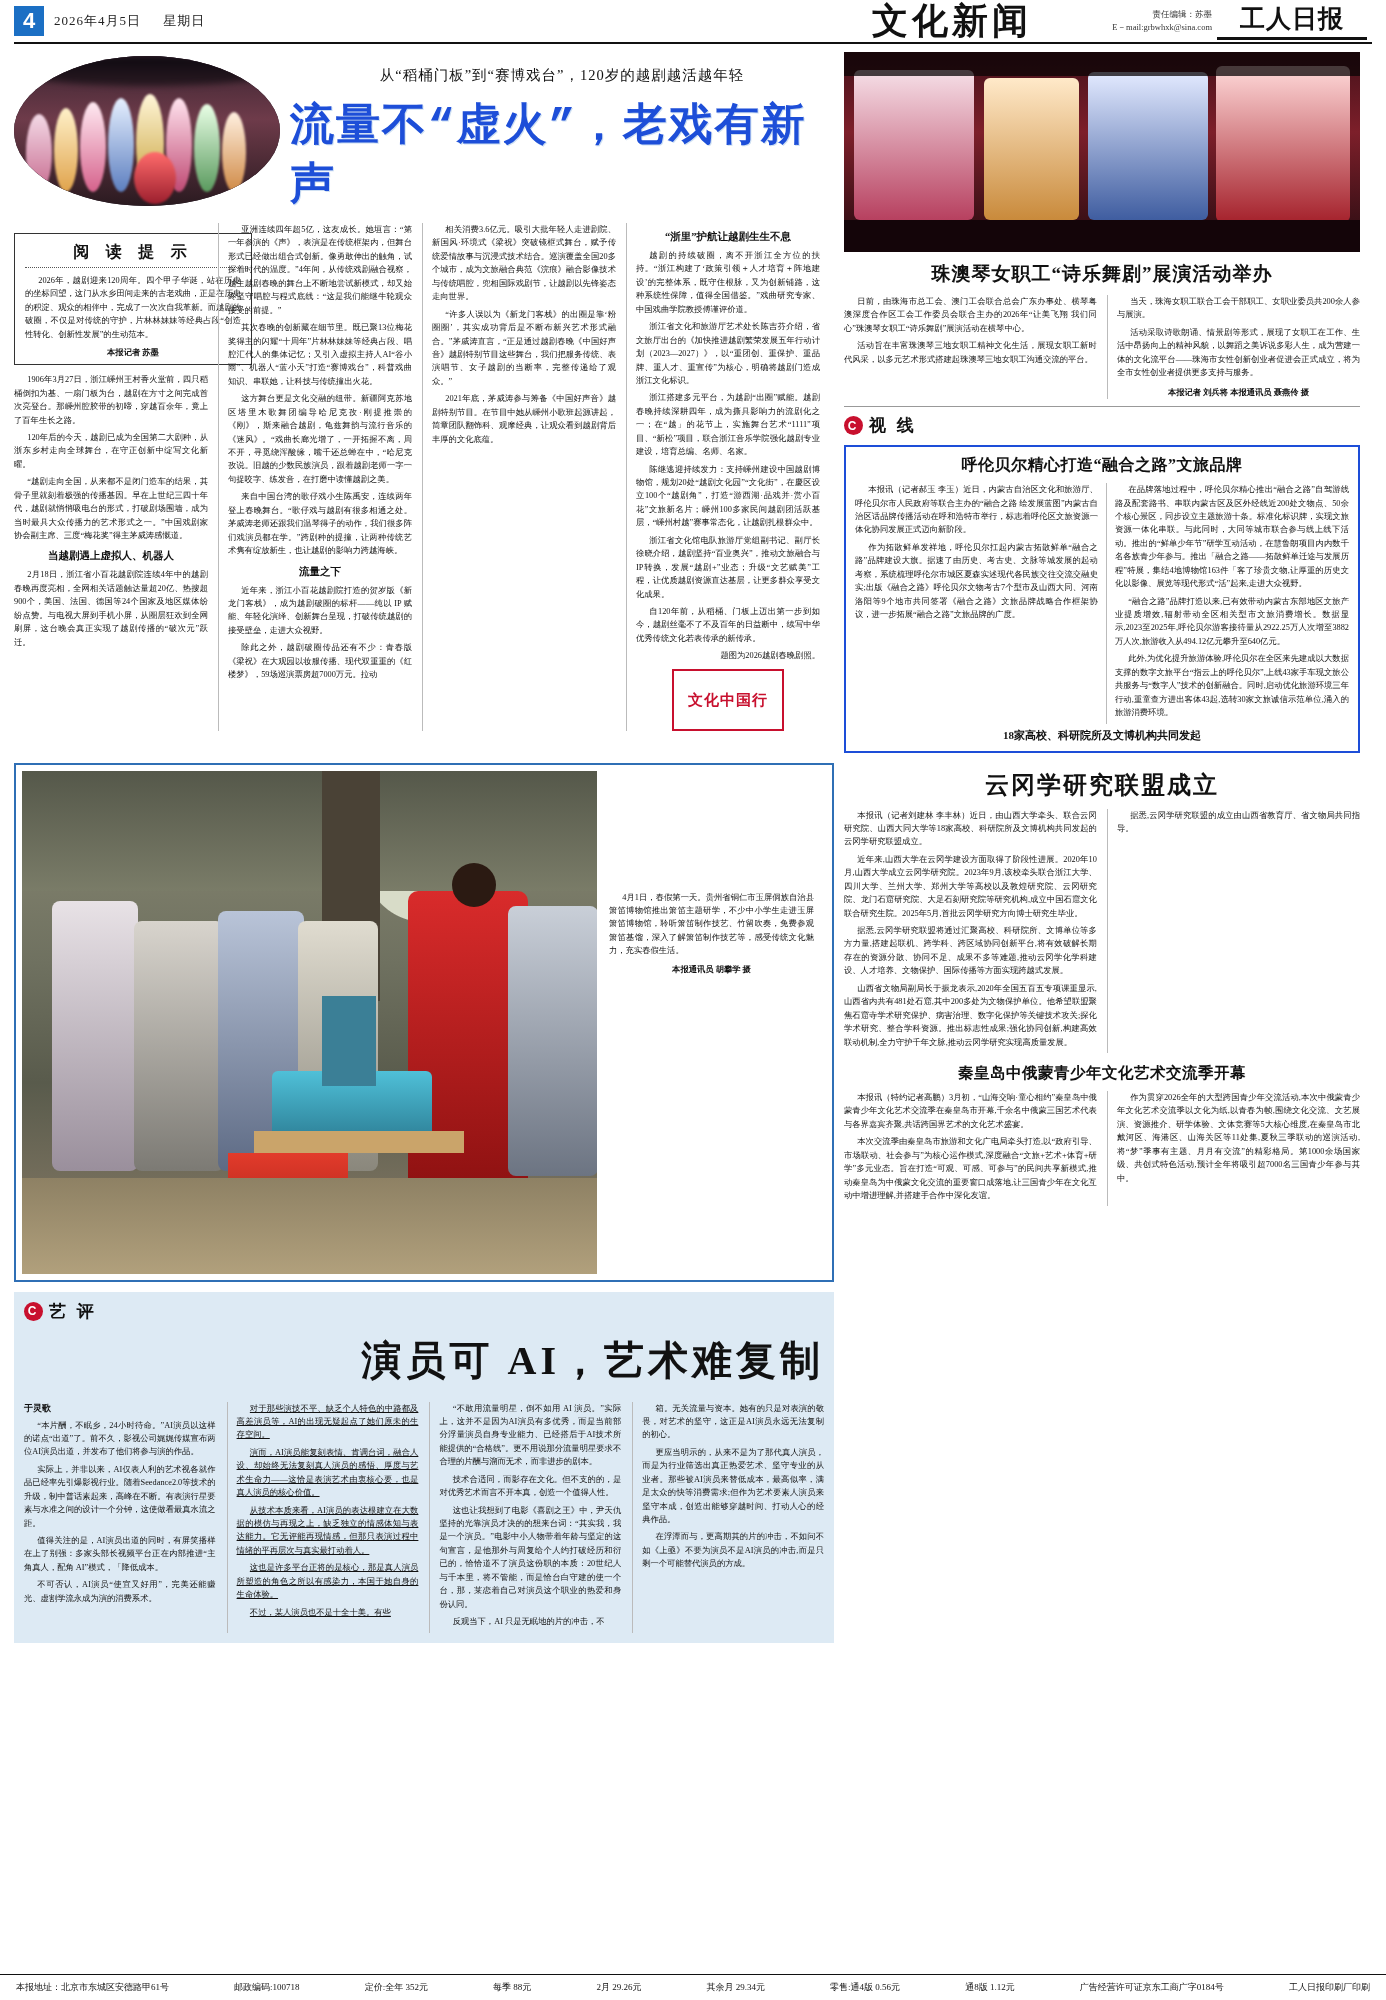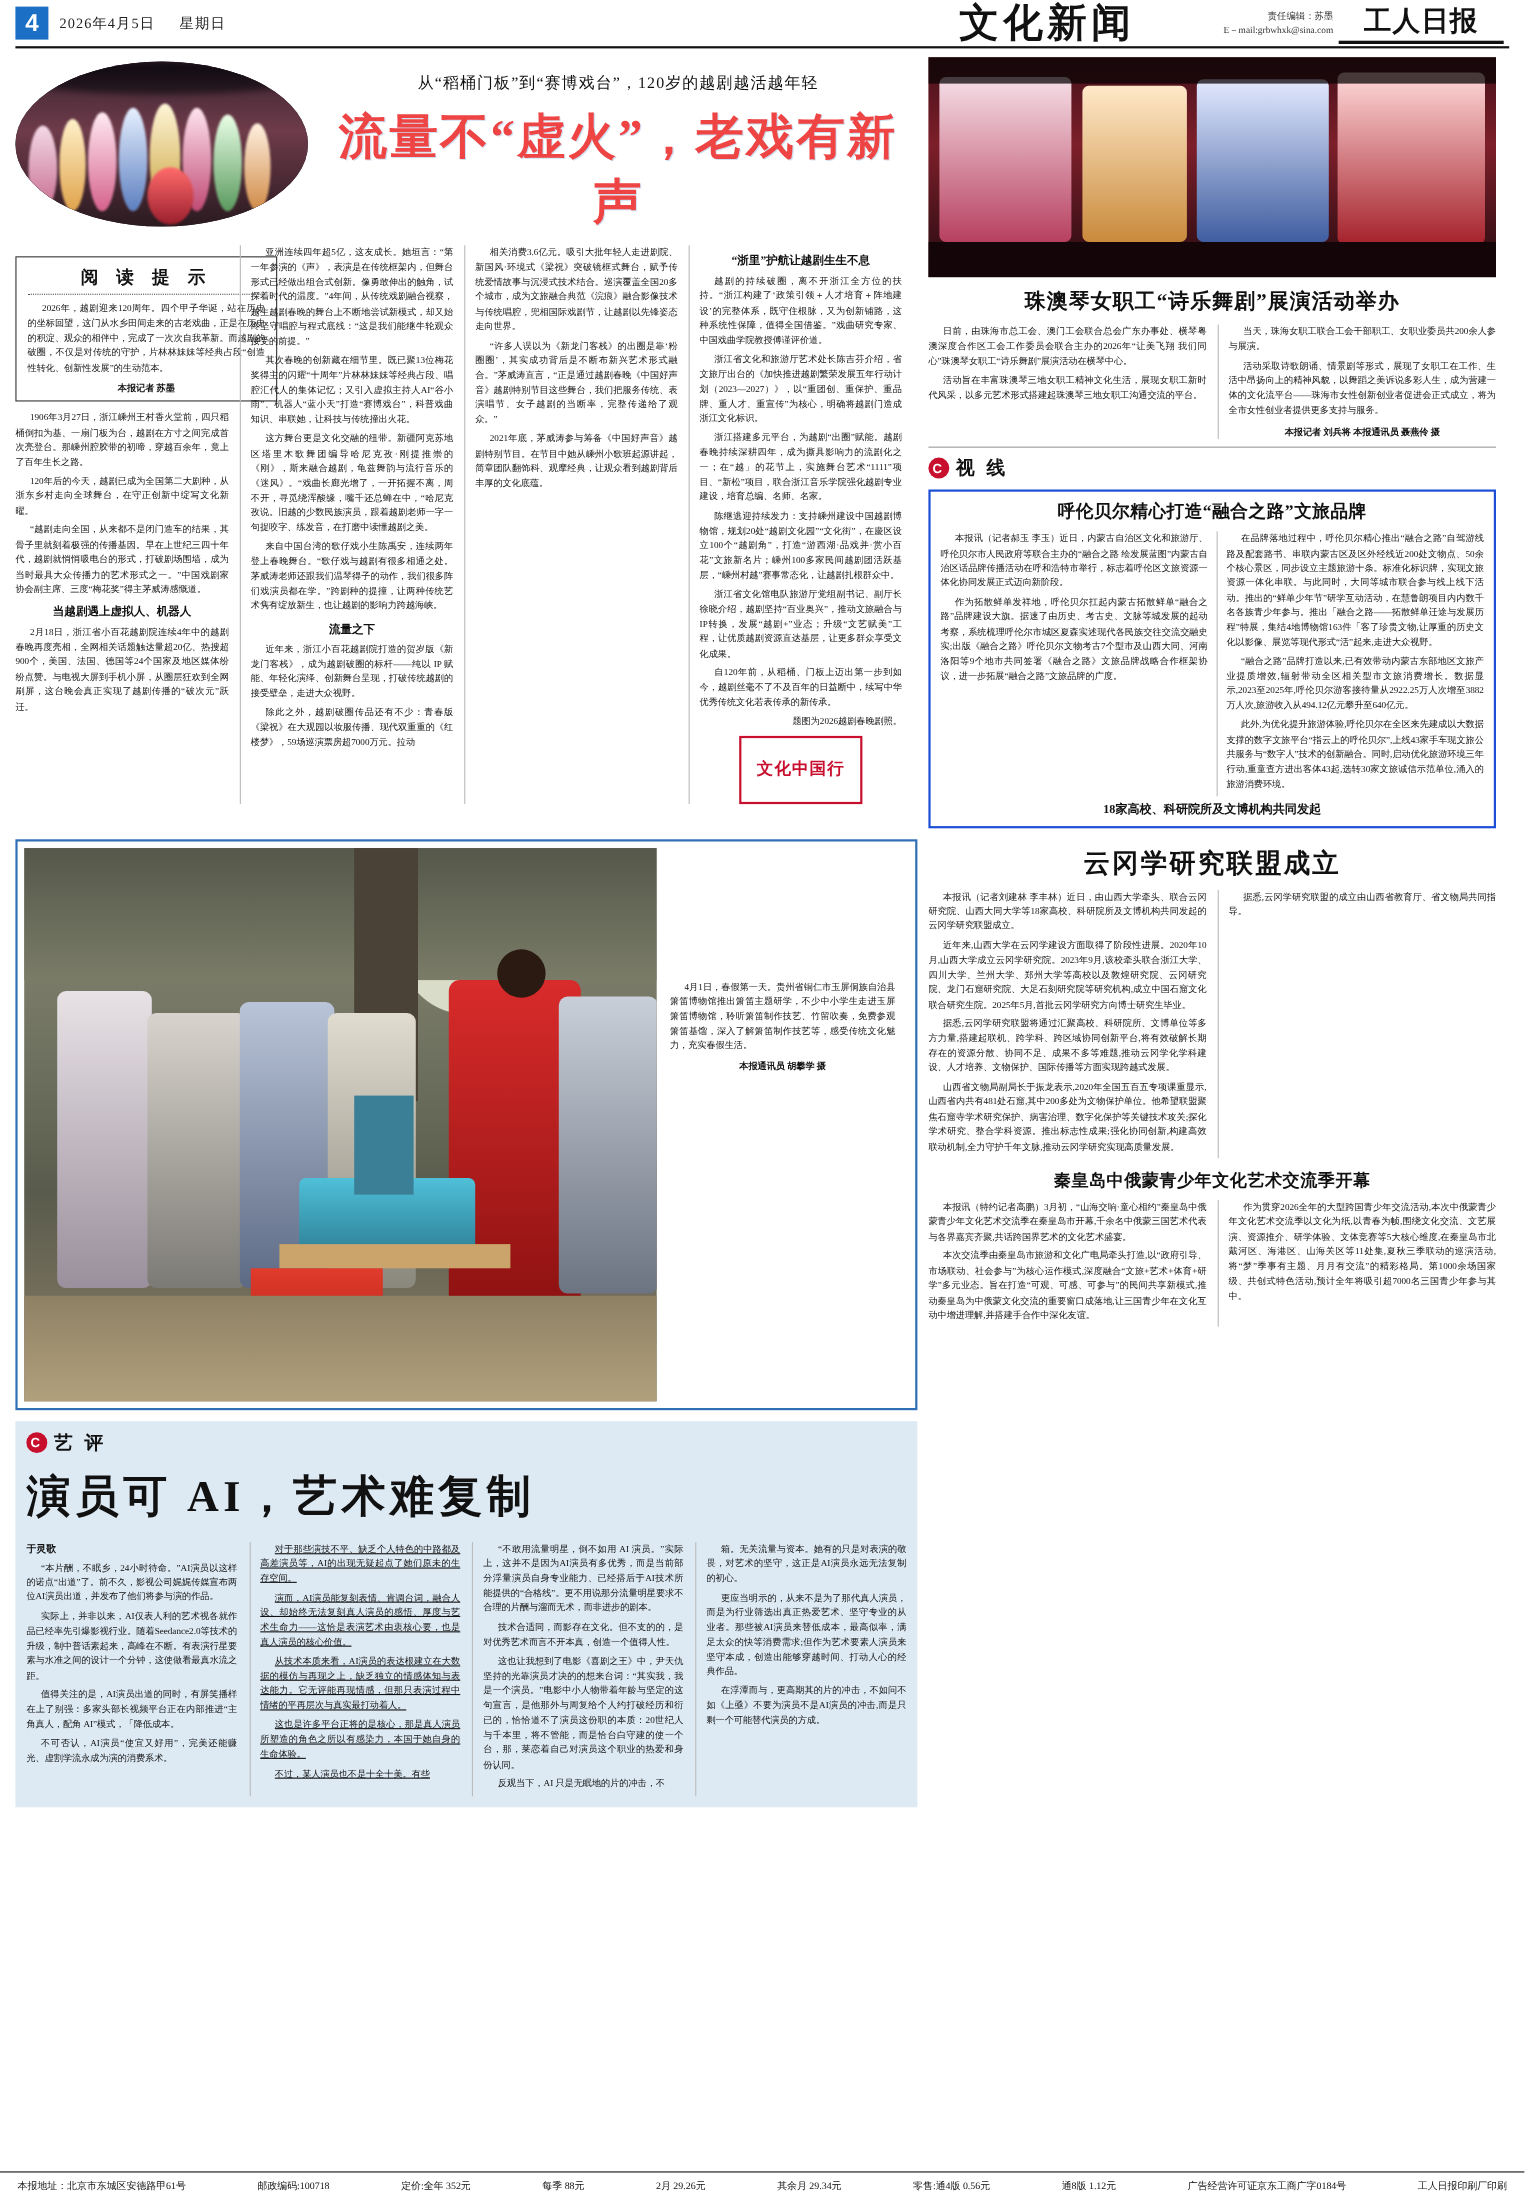--- a/index.html
+++ b/index.html
@@ -50,22 +50,22 @@
   .headline-block { display:flex; gap:10px; }
   .photo-oval {
     width:266px; height:150px; border-radius:50%/50%; overflow:hidden; position:relative;
     background:#1a1320; flex:none; margin-top:4px;
   }
   .opera-stage { position:absolute; inset:0; }
   .spot { position:absolute; border-radius:50%; filter:blur(1px); }
   .hl-text { flex:1; padding-top:14px; }
   .kicker { text-align:center; font-size:14.5px; letter-spacing:1px; margin-bottom:10px; }
   .bighead {
-    text-align:center; font-size:44px; font-weight:bold; color:#ef4444;
-    letter-spacing:2px; font-family:Liberation Serif, serif;
+    text-align:left; font-size:44px; font-weight:bold; color:#1d4ed8;
+    letter-spacing:2px; font-family:Liberation Mono, monospace;
     text-shadow:1px 1px 0 #cfe0f2;
   }
 
   
   .tips-box { border:1px solid #333; padding:8px 10px 6px; margin-top:10px; width:238px; }
   .tips-title {
     text-align:center; font-size:16px; font-weight:bold; letter-spacing:6px;
     border-bottom:1px dotted #555; padding-bottom:4px; margin-bottom:6px;
     font-family:"Liberation Sans", sans-serif;
   }
@@ -101,21 +101,21 @@
   .mid-left { width:820px; border:2px solid #2f6fb5; padding:6px; display:flex; gap:8px; }
   .museum-photo { width:575px; height:503px; position:relative; overflow:hidden; background:#7d7f74; }
   .mp-cap { width:215px; padding:120px 6px 0 4px; }
   .mp-cap h2 { font-size:31px; font-weight:bold; margin:0 0 190px; letter-spacing:1px; }
   .mid-right { width:516px; }
 
   
   .bot-region { display:flex; gap:10px; margin-top:10px; }
   .bot-left { width:820px; background:#ddeaf4; padding:8px 10px 10px; }
   .artcrit-title {
-    text-align:left; font-size:40px; font-weight:bold; letter-spacing:4px;
+    text-align:right; font-size:40px; font-weight:bold; letter-spacing:4px;
     font-family:"Liberation Serif", serif; margin:10px 0 14px;
   }
   .bl-cols { display:flex; gap:11px; }
   .bl-cols > div { width:196px; }
   .author { font-size:9px; font-weight:bold; margin-bottom:4px; }
   .bot-right { width:516px; }
 
   
   .footer {
     position:absolute; left:0; bottom:0; width:1386px; height:26px;

